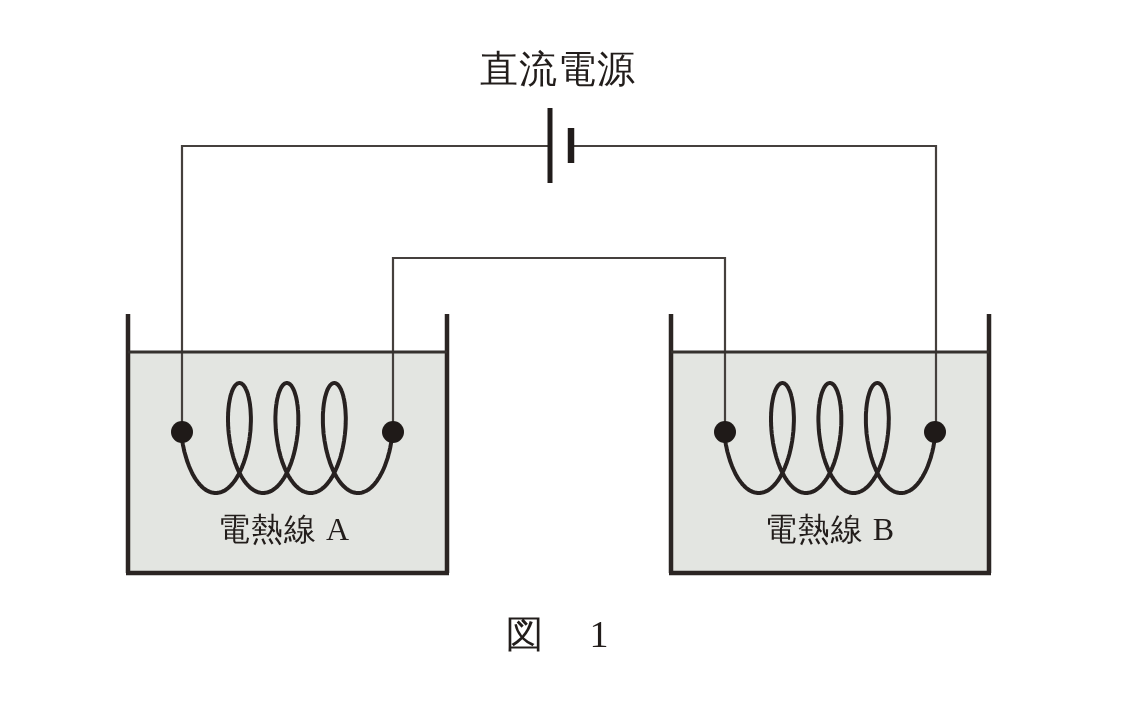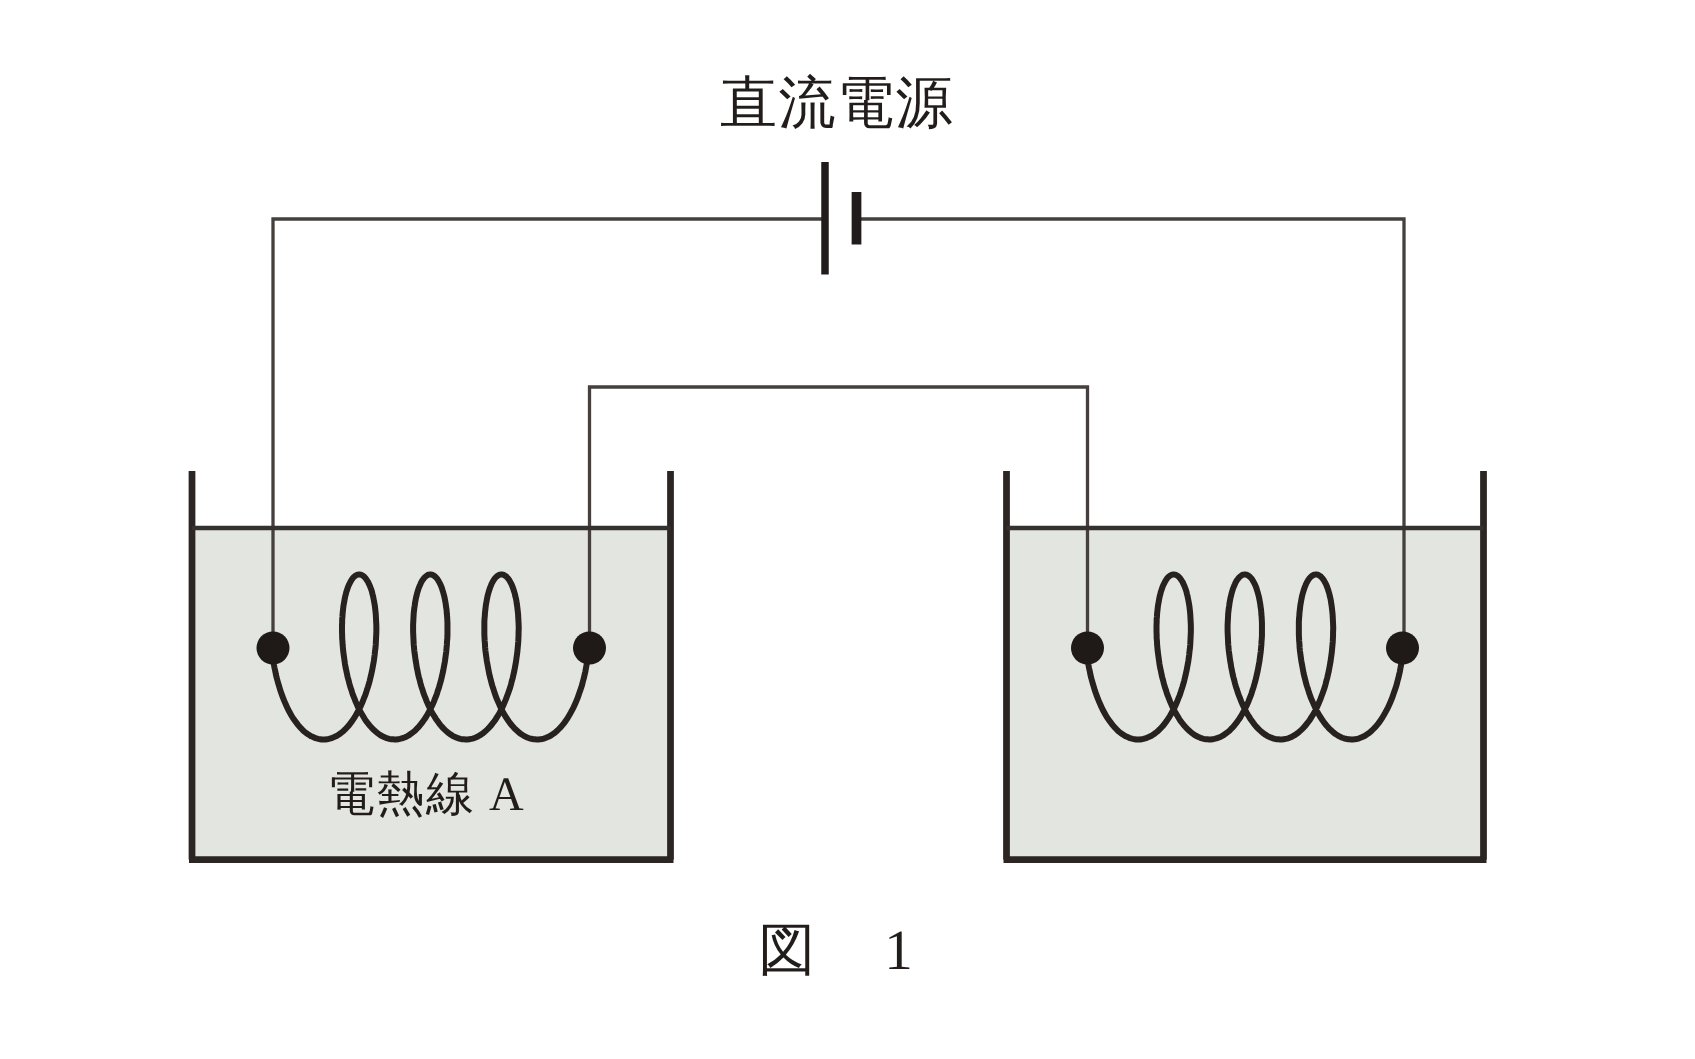--- a/index.html
+++ b/index.html
@@ -61,19 +61,20 @@
     <circle class="dot" cx="182" cy="432" r="11"></circle>
     <circle class="dot" cx="393" cy="432" r="11"></circle>
     <circle class="dot" cx="725" cy="432" r="11"></circle>
     <circle class="dot" cx="935" cy="432" r="11"></circle>
   </svg>
 
   <div class="label label-power" style="left:558px;top:50px;">直流電源</div>
 
   <div class="label label-heater" style="left:284px;top:513px;">電熱線 A</div>
 
+  <div class="label label-heater" style="left:830px;top:513px;">電熱線 B</div>
 
   <div class="caption" style="left:557px;top:615px;">
     <span>図</span>
     <span>1</span>
   </div>
 
 </div>
 
 </body></html>

